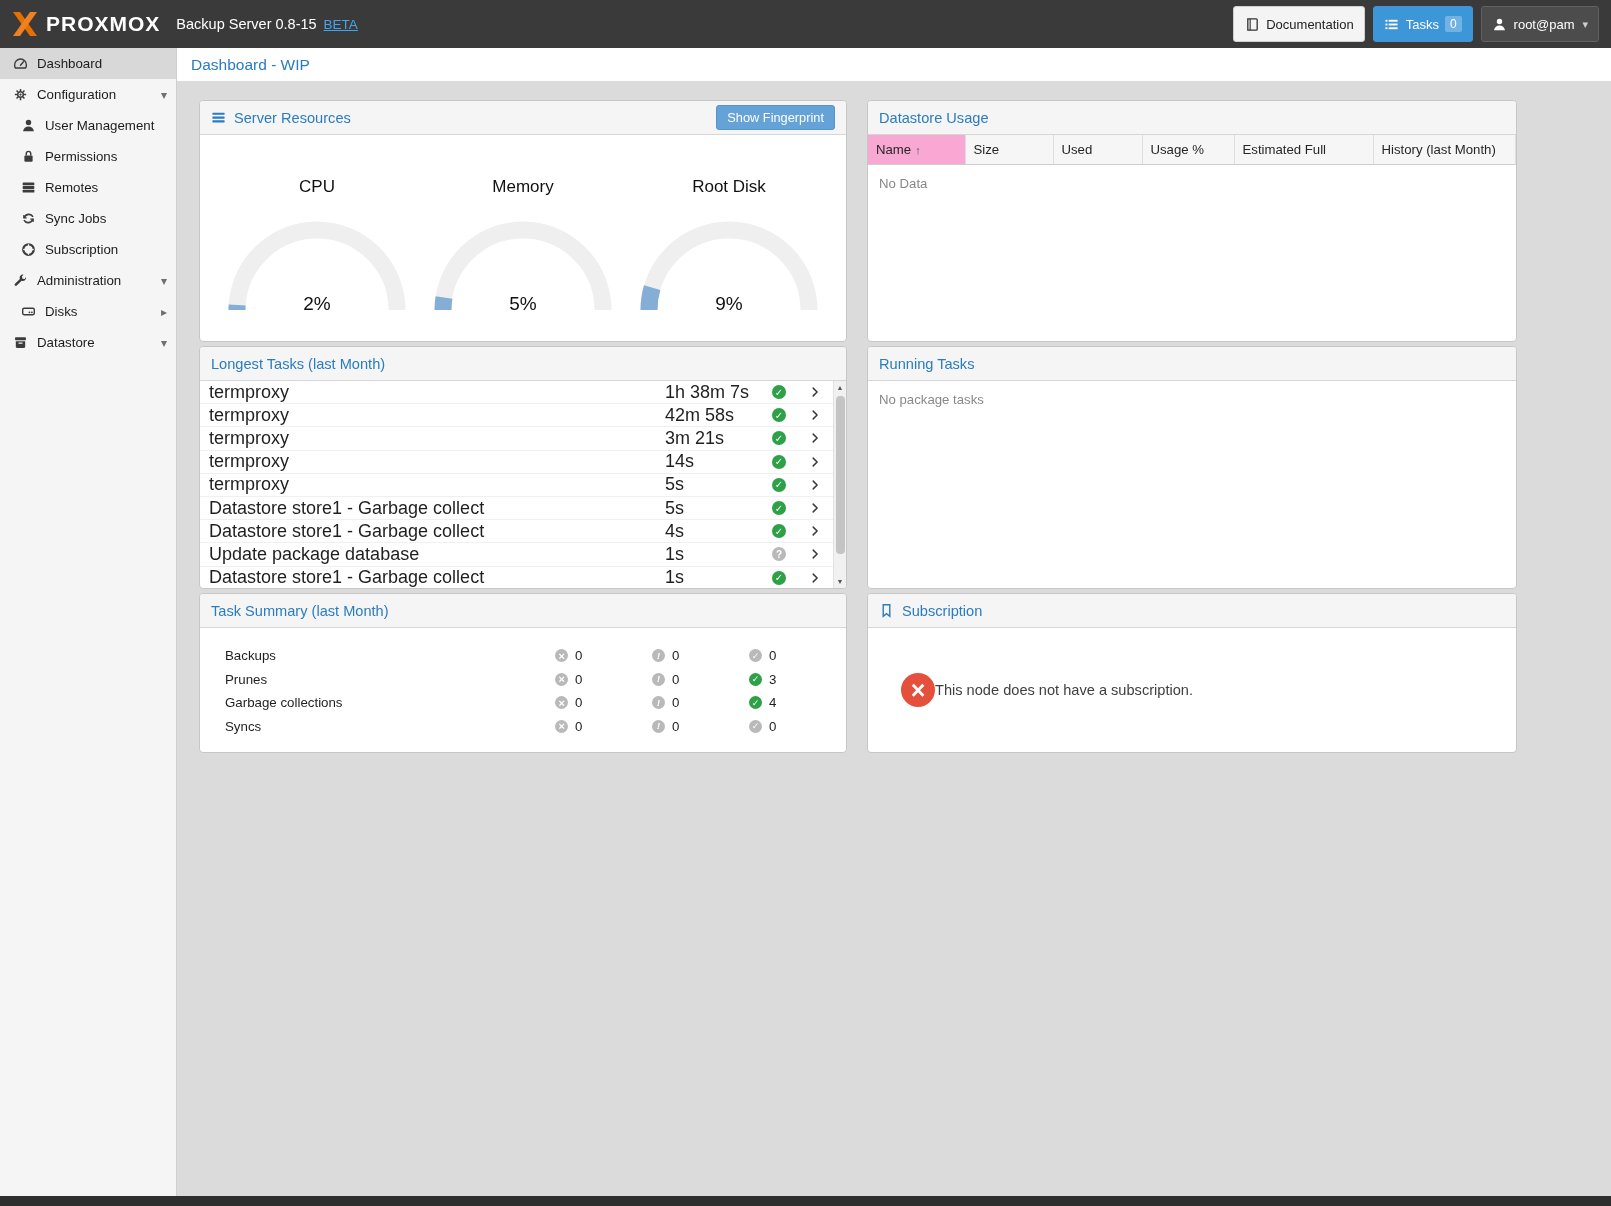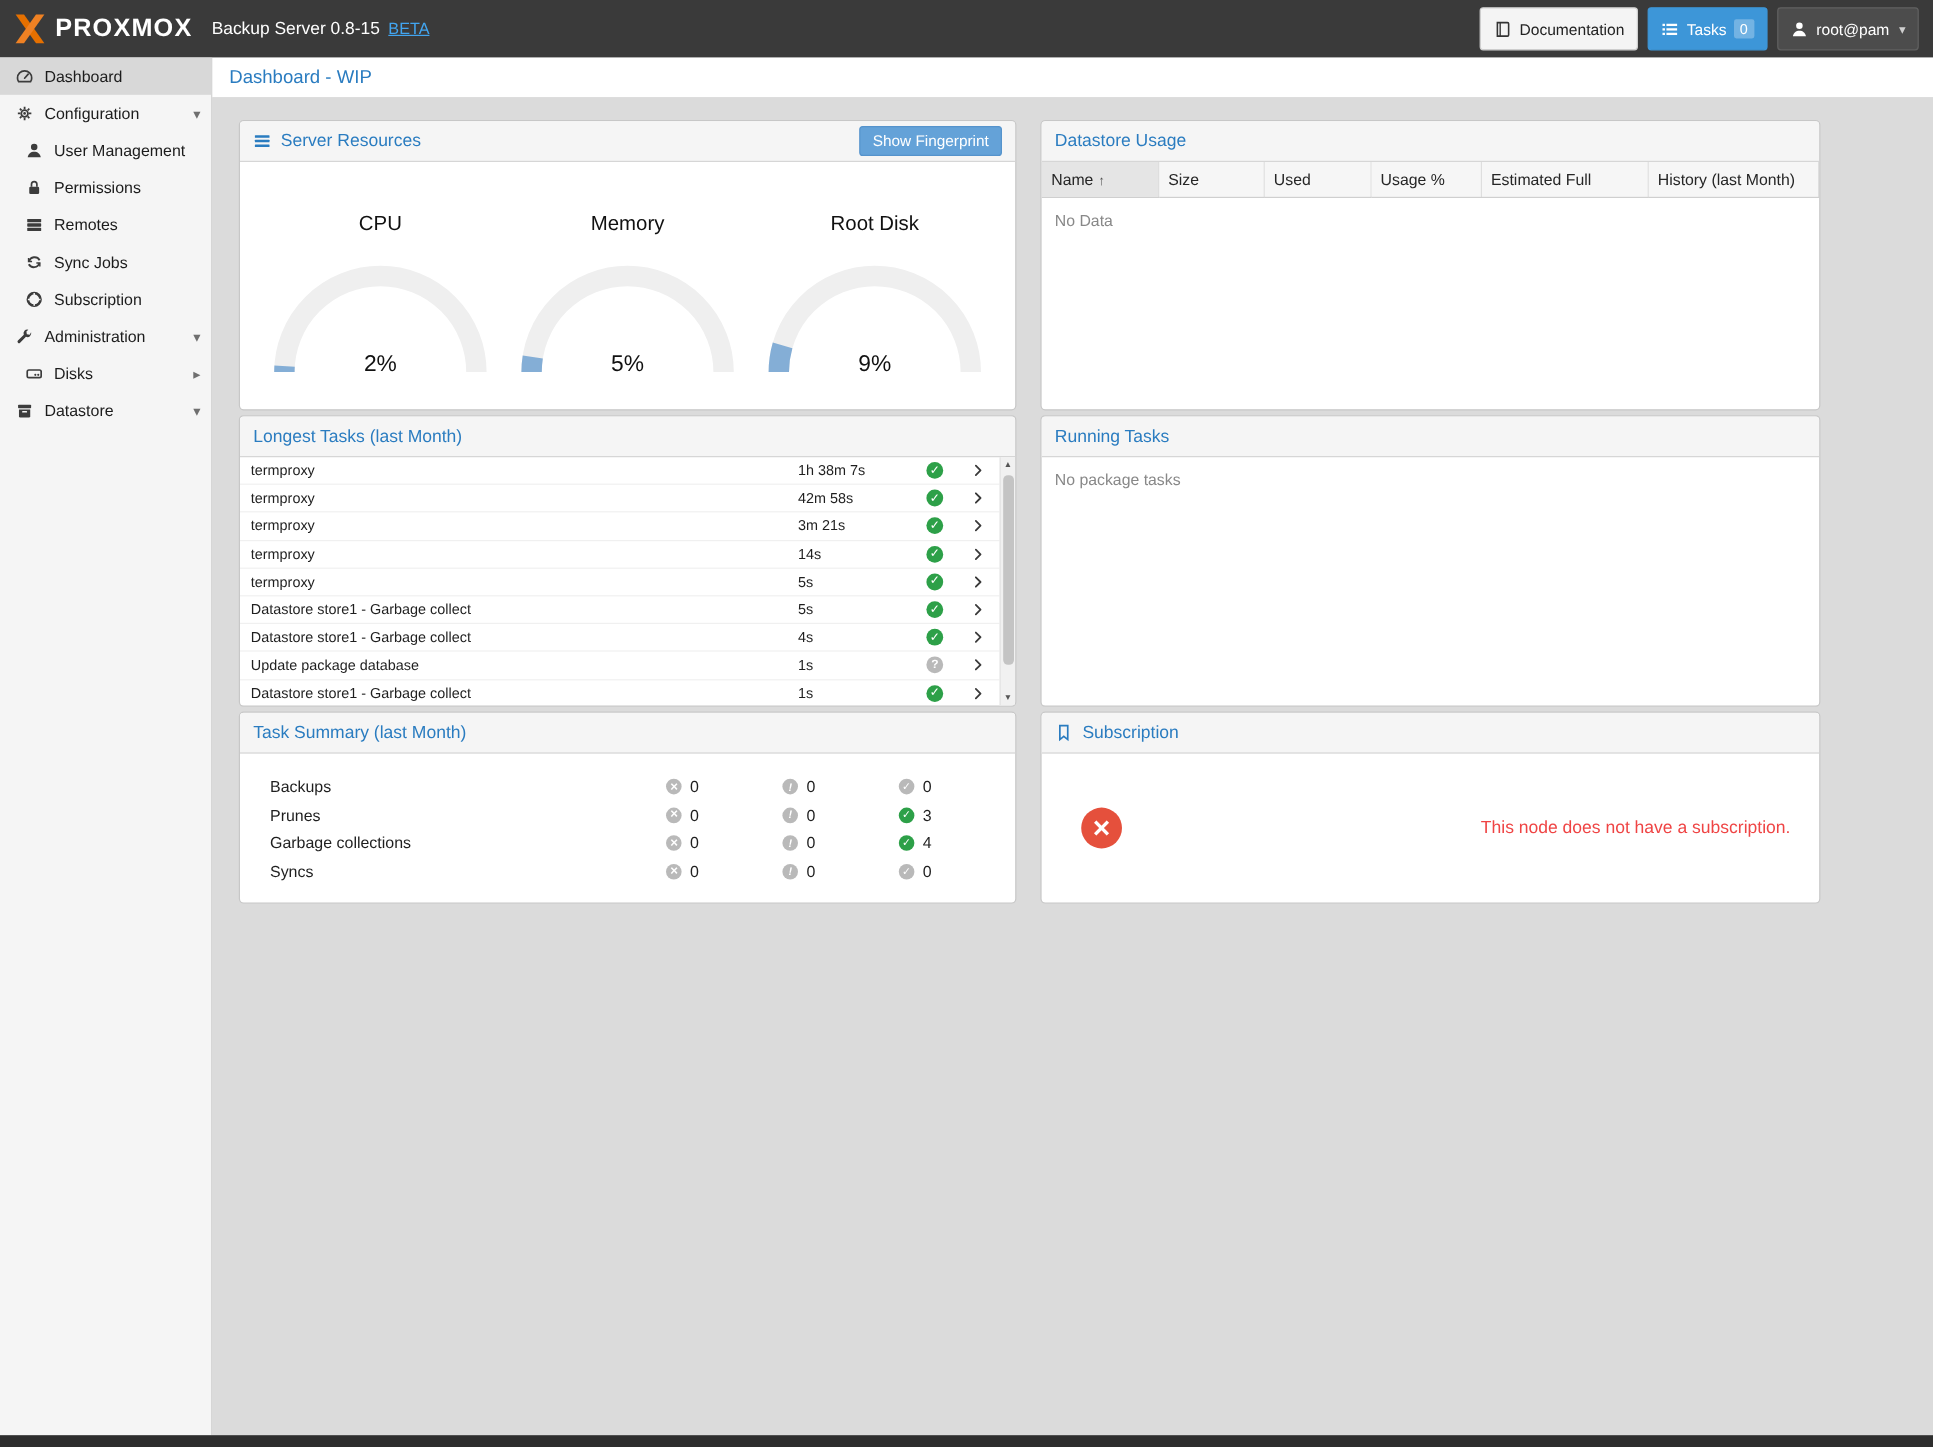--- a/index.html
+++ b/index.html
@@ -58,28 +58,28 @@
   .gauge-svg{width:180px;height:110px;margin:0 auto}
   .gauge-bg{fill:none;stroke:#efefef;stroke-width:17}
   .gauge-value{fill:none;stroke:#84aed6;stroke-width:17}
   .gauge-text{position:absolute;left:0;right:0;bottom:2px;font-size:19px;color:#111}
 
   
   .ds-table{width:100%;border-collapse:collapse;table-layout:fixed}
   .ds-table th{height:29px;background:#f6f6f6;border-bottom:1px solid #cfcfcf;border-right:1px solid #dedede;
                font-weight:400;text-align:left;padding:0 8px;font-size:13.2px;color:#262626;cursor:pointer;
                overflow:hidden;white-space:nowrap}
-  .ds-table th.sorted{background:#e5e5e5}
+  .ds-table th.sorted{background:#f9a8d4}
   .sort-arrow{font-size:11px;color:#555;margin-left:4px}
   .empty-text{color:#888;padding:11px 11px;font-size:13.2px}
 
   
   .lt-rows{position:absolute;inset:0 13px 0 0}
   .task-row{display:grid;grid-template-columns:1fr 96px 36px 36px;align-items:center;height:23.2px;
-            border-bottom:1px solid #f0f0f0;padding-left:9px;font-size:12px;cursor:pointer}
+            border-bottom:1px solid #f0f0f0;padding-left:9px;font-size:18px;cursor:pointer}
   .task-name,.task-duration{white-space:nowrap;overflow:hidden}
   .status-icon{width:14px;height:14px;border-radius:50%;color:#fff;display:inline-flex;align-items:center;
                justify-content:center;font-size:10px;font-weight:700;justify-self:center}
   .status-icon[data-status="ok"]{background:#2da048}
   .status-icon[data-status="ok"]::after{content:"✓"}
   .status-icon[data-status="unknown"]{background:#b9b9b9}
   .status-icon[data-status="unknown"]::after{content:"?"}
   .chev{justify-self:center;cursor:pointer}
   .chev svg{width:12px;height:12px}
   .scrollbar{position:absolute;top:0;right:0;bottom:0;width:13px;background:#f1f1f1;border-left:1px solid #e3e3e3;
@@ -97,21 +97,21 @@
         align-items:center;justify-content:center;font-size:9px;font-weight:700;flex:0 0 13px}
   .mini.err::after{content:"×";font-size:11px}
   .mini.warn::after{content:"!"}
   .mini.ok::after{content:"✓"}
   .mini.ok[data-active="true"]{background:#2da048}
 
   
   .sub-body{display:flex;align-items:center;height:100%;padding:0 24px 0 33px}
   .sub-x{width:34px;height:34px;flex:0 0 34px;border-radius:50%;background:#e5503c;color:#fff;font-size:25px;
          font-weight:700;display:flex;align-items:center;justify-content:center;line-height:1}
-  .sub-msg{flex:1;text-align:right;font-size:14.6px;color:#ef4444}
+  .sub-msg{flex:1;text-align:left;font-size:14.6px;color:#404040}
 
   .bottom-strip{height:10px;flex:0 0 10px;background:#2e2e2e}
 </style>
 </head>
 <body>
 
 <header class="topbar">
   <div class="logo">
     <svg viewBox="0 0 26 26" width="26" height="26">
       <polygon points="1,1 8,1 25,25 18,25" fill="#e57000"></polygon>

